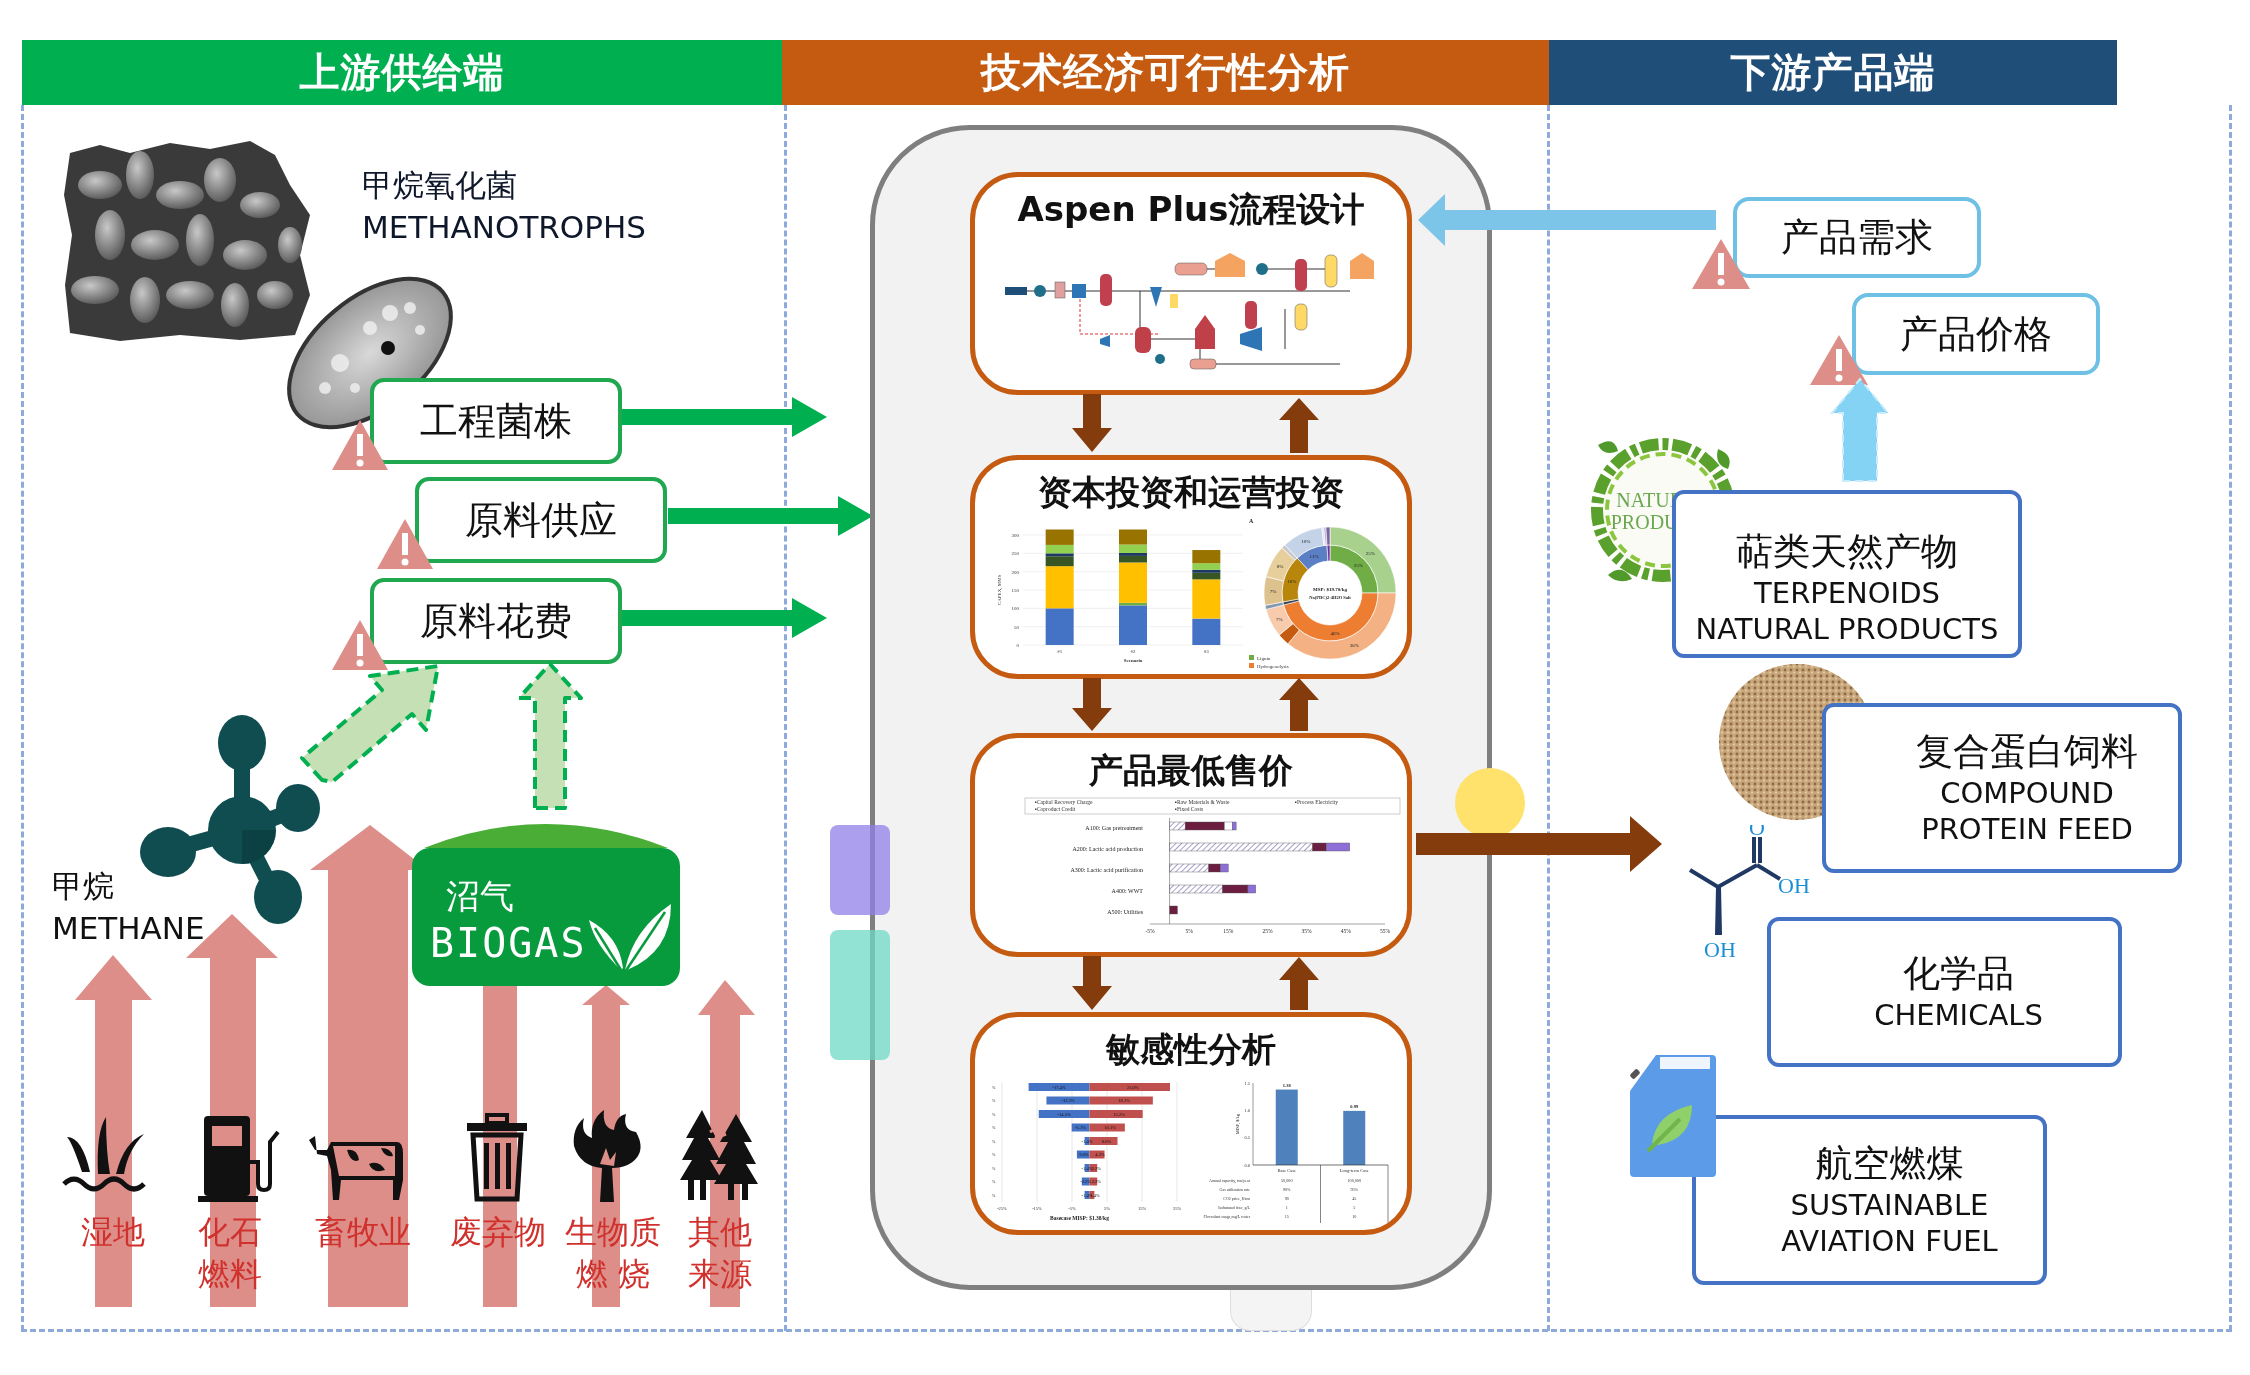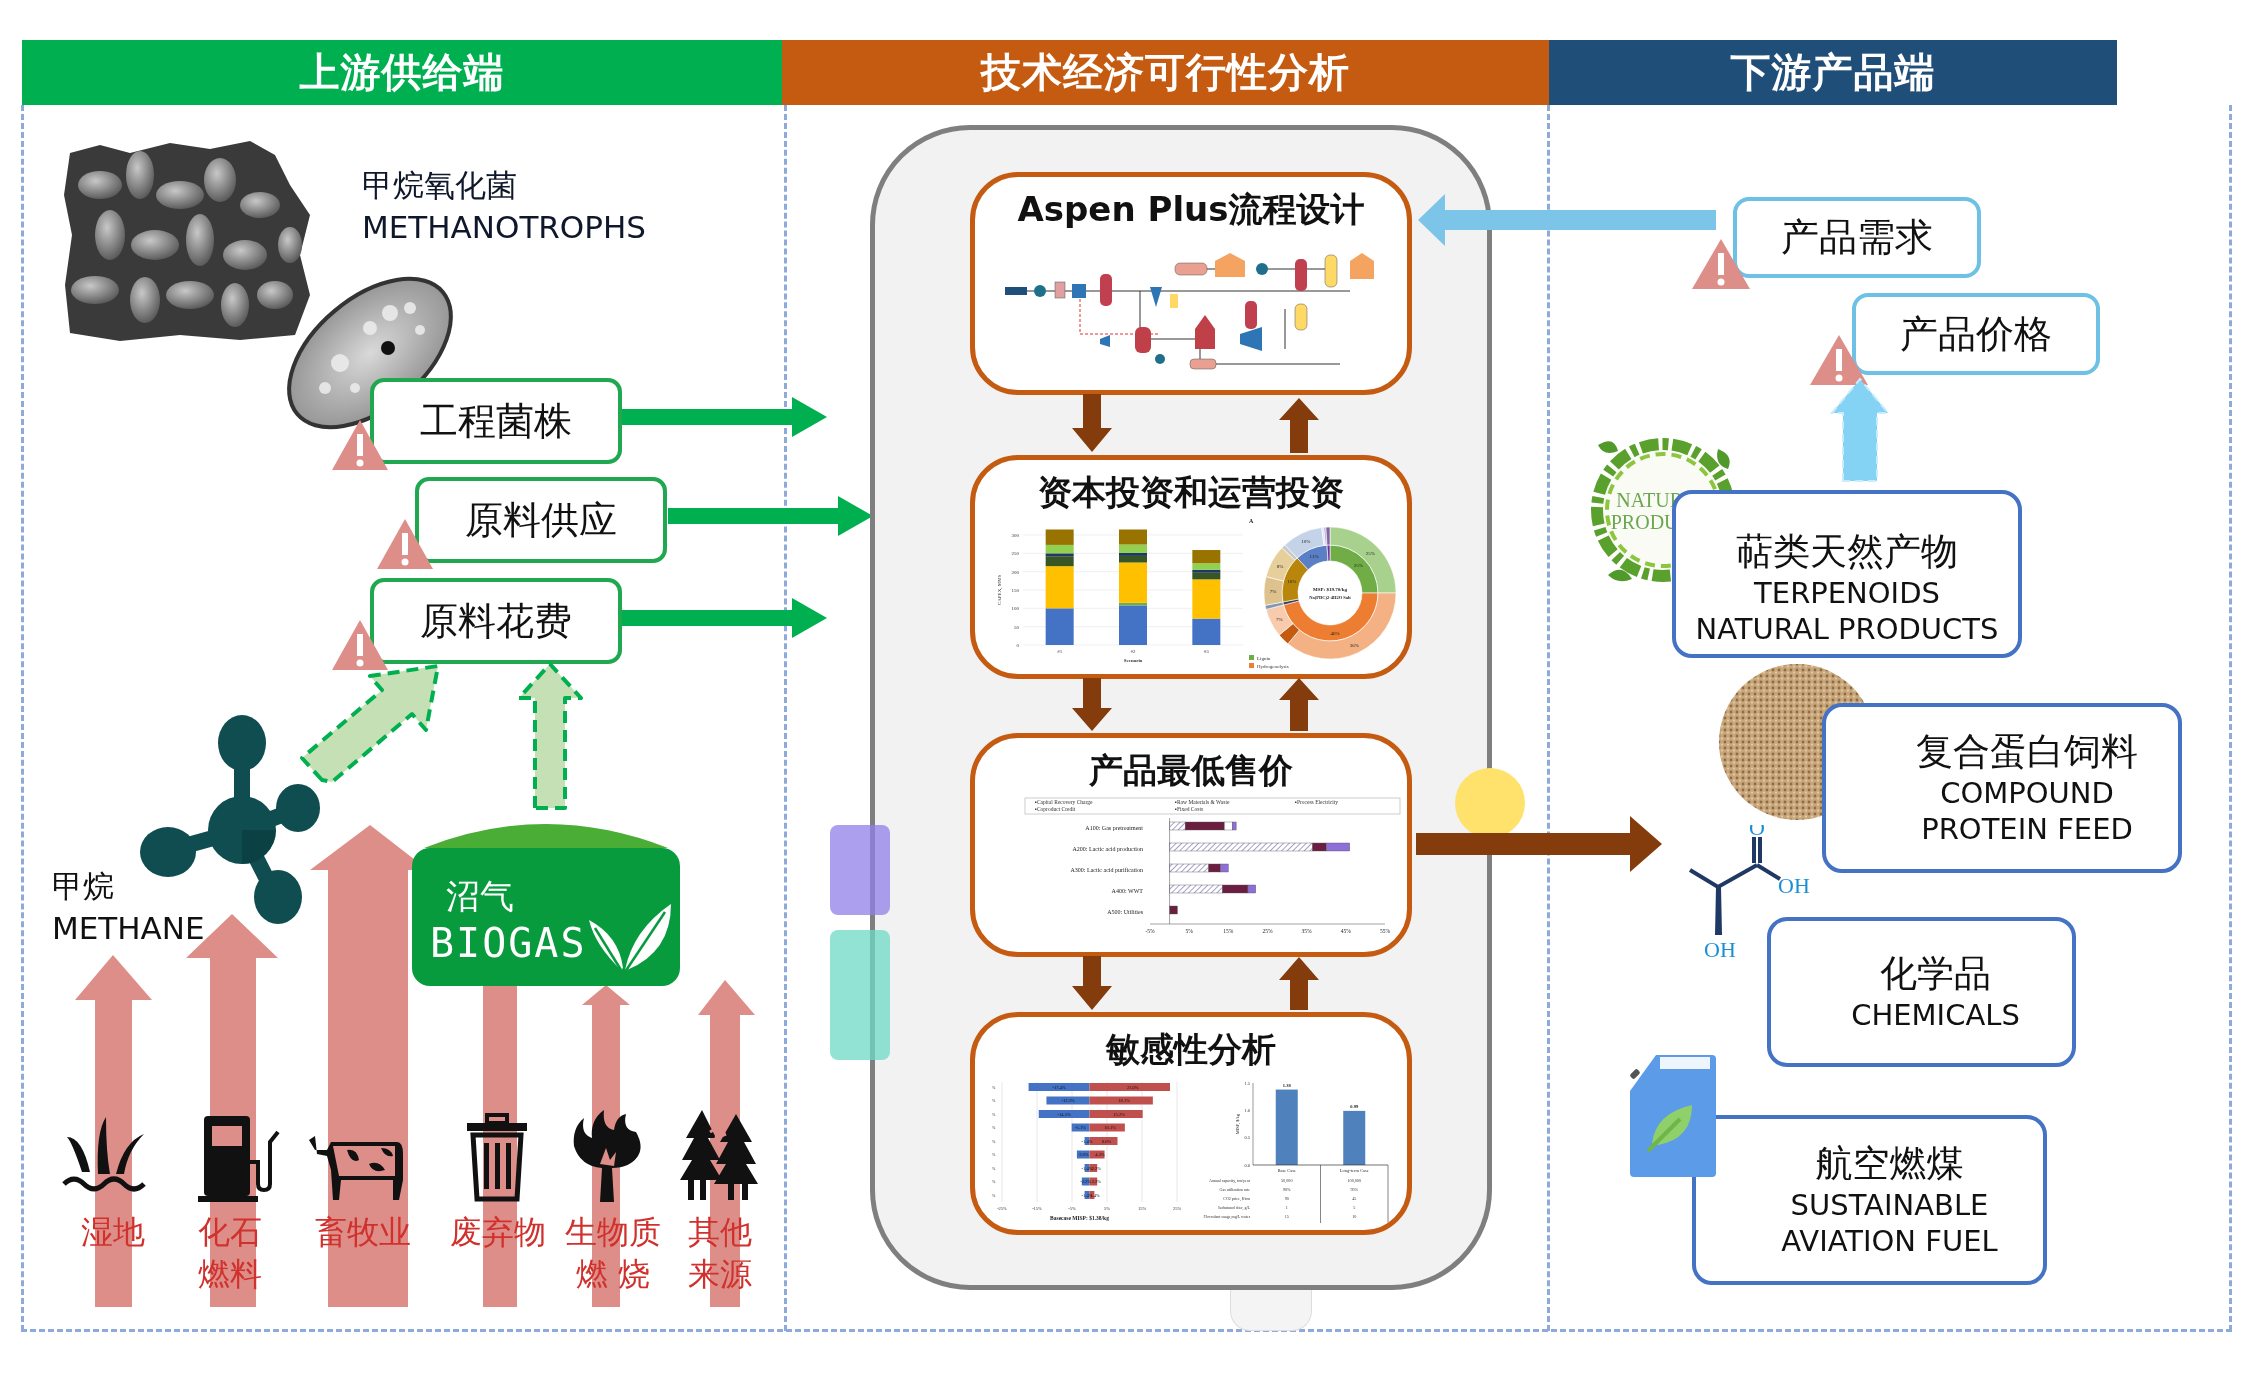--- a/index.html
+++ b/index.html
@@ -3,21 +3,21 @@
 <meta charset="utf-8">
 <style>
   html,body{margin:0;padding:0;background:#fff;}
   body{width:2250px;height:1375px;position:relative;overflow:hidden;font-family:"DejaVu Sans","Liberation Sans",sans-serif;}
   .abs{position:absolute;}
   .hdr{position:absolute;top:40px;height:65px;color:#fff;font-weight:bold;font-size:40px;display:flex;align-items:center;justify-content:center;letter-spacing:1px;}
   .dash-v{position:absolute;width:0;border-left:3px dashed #8eaadb;}
   .dash-h{position:absolute;height:0;border-top:3px dashed #8eaadb;}
   .gbox{position:absolute;border:4px solid #1fa84f;border-radius:14px;background:#fff;display:flex;align-items:center;justify-content:center;font-size:38px;color:#111;}
   .bbox-light{position:absolute;border:4px solid #6ec1e4;border-radius:16px;background:#fff;display:flex;align-items:center;justify-content:center;font-size:38px;color:#111;}
-  .bbox{position:absolute;border:4px solid #4472c4;border-radius:20px;background:#fff;display:flex;flex-direction:column;align-items:center;justify-content:center;color:#111;line-height:1.25;}
+  .bbox{position:absolute;border:4px solid #4472c4;border-radius:12px;background:#fff;display:flex;flex-direction:column;align-items:center;justify-content:center;color:#111;line-height:1.25;}
   .bbox .zh{font-size:37px;}
   .bbox .en{font-size:29px;}
   .obox{position:absolute;left:970px;width:432px;border:5px solid #c55a11;border-radius:48px;background:#fff;overflow:hidden;}
   .obox .ttl{position:absolute;left:0;right:0;top:10px;text-align:center;font-weight:bold;font-size:34px;color:#111;}
   .src-label{position:absolute;color:#d0312d;font-size:32px;text-align:center;line-height:1.3;}
   svg text{font-family:"Liberation Serif",serif;}
 </style>
 </head>
 <body>
 
@@ -563,21 +563,21 @@
       </pattern>
     </defs>
   <circle cx="80" cy="80" r="78" fill="url(#grain)"></circle>
 </svg>
 <div class="bbox" style="left:1822px;top:703px;width:360px;height:170px;padding-left:50px;box-sizing:border-box;">
   <div class="zh">复合蛋白饲料</div>
   <div class="en">COMPOUND</div>
   <div class="en">PROTEIN FEED</div>
 </div>
 
-<div class="bbox" style="left:1767px;top:917px;width:309px;height:150px;padding-left:28px;box-sizing:border-box;">
+<div class="bbox" style="left:1767px;top:917px;width:355px;height:150px;padding-left:28px;box-sizing:border-box;">
   <div class="zh">化学品</div>
   <div class="en">CHEMICALS</div>
 </div>
 <svg class="abs" style="left:1680px;top:825px;" width="140" height="160" viewBox="0 0 140 160">
   <rect x="0" y="0" width="140" height="160" fill="none"></rect>
   <path d="M10 45 L38 62 L77 40" stroke="#1f3864" stroke-width="4" fill="none"></path>
   <path d="M74 38 V12 M80 38 V12" stroke="#1f3864" stroke-width="4"></path>
   <path d="M77 40 L100 54" stroke="#1f3864" stroke-width="4"></path>
   <path d="M36 62 L41 62 L42 110 L35 110 Z" fill="#1f3864"></path>
   <text x="77" y="10" text-anchor="middle" font-family="'Liberation Sans',sans-serif" font-size="22" fill="#1a8fd6">O</text>

